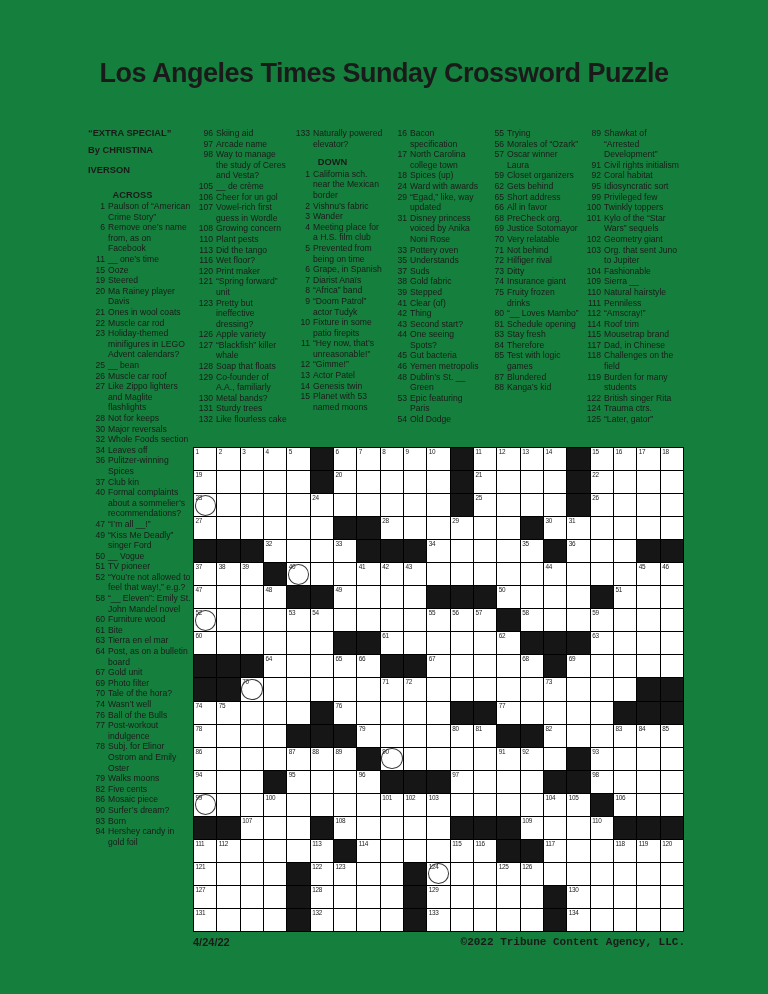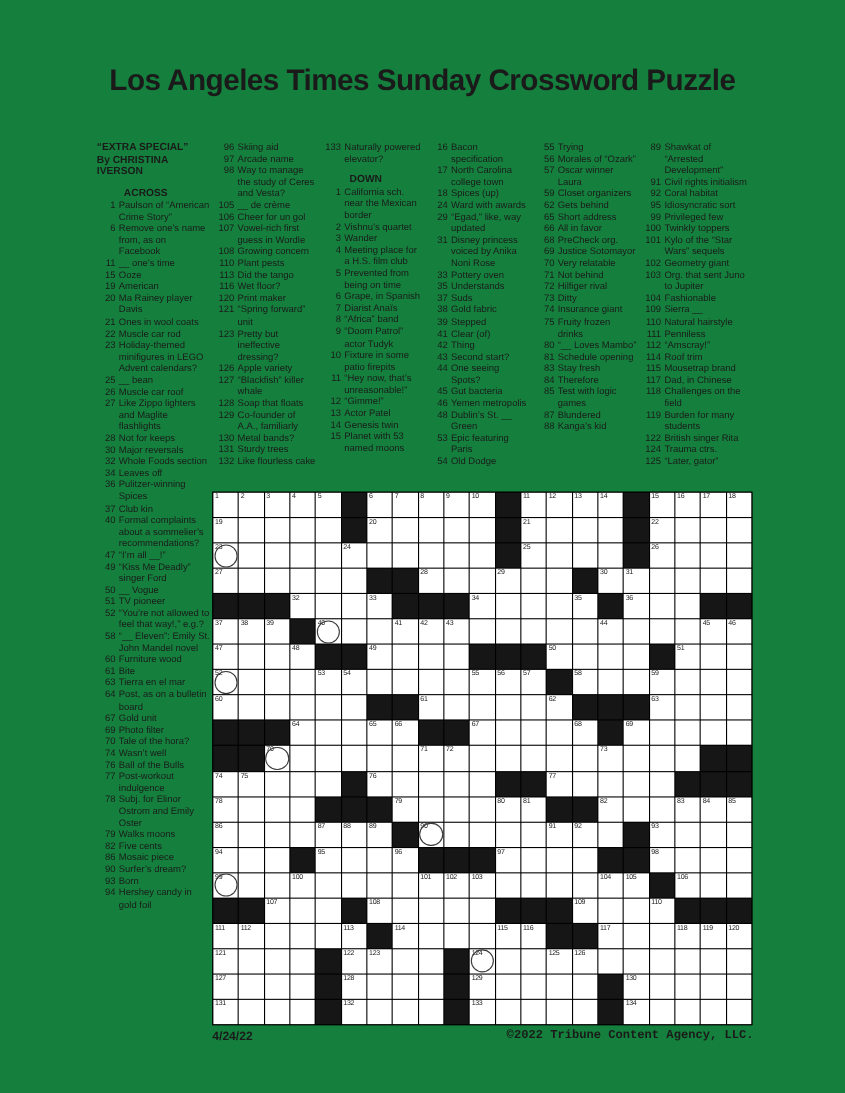--- a/index.html
+++ b/index.html
@@ -10,21 +10,21 @@
   .sub-title{position:absolute;top:79px;left:0;width:768px;text-align:center;
         font-family:"Liberation Serif",serif;font-size:13px;}
   .clues-col{position:absolute;top:92px;font-size:8.6px;line-height:10.6px;margin-top:36px;}
   .col1{left:88px;width:103px;}
   .col2{left:196px;width:93px;}
   .col3{left:293px;width:93px;}
   .col4{left:390px;width:93px;}
   .col5{left:487px;width:93px;}
   .col6{left:584px;width:100px;}
   .pz-title{font-weight:bold;font-size:9.3px;line-height:11.5px;}
-  .pz-author{font-weight:bold;font-size:9.3px;line-height:10px;}
+  .pz-author{font-weight:bold;font-size:9.3px;line-height:20px;}
   .list-header{font-weight:bold;font-size:9.3px;text-align:center;margin:8px 14px 1px 0;}
   .col1 .list-header{margin-top:10px;}
   .clue{display:flex;}
   .clue .cn{flex:none;width:17px;text-align:right;padding-right:3px;}
   .clue .ct{flex:1;}
   .grid{position:absolute;left:193px;top:447px;width:489px;height:483px;
         background:#000;border:1.5px solid #000;display:grid;gap:1px;
         grid-template-columns:repeat(21,1fr);grid-template-rows:repeat(21,1fr);}
   .cell{position:relative;background:#fff;}
   .cell.black{background:#161616;}
@@ -58,21 +58,21 @@
         <div class="clue">
           <span class="cn">11</span>
           <span class="ct">__ one’s time</span>
         </div>
         <div class="clue">
           <span class="cn">15</span>
           <span class="ct">Ooze</span>
         </div>
         <div class="clue">
           <span class="cn">19</span>
-          <span class="ct">American</span>
+          <span class="ct">Steered</span>
         </div>
         <div class="clue">
           <span class="cn">20</span>
           <span class="ct">Ma Rainey player Davis</span>
         </div>
         <div class="clue">
           <span class="cn">21</span>
           <span class="ct">Ones in wool coats</span>
         </div>
         <div class="clue">
@@ -304,21 +304,21 @@
         <span class="cn">133</span>
         <span class="ct">Naturally powered elevator?</span>
       </div>
       <div class="list-header">DOWN</div>
       <div class="clue">
         <span class="cn">1</span>
         <span class="ct">California sch. near the Mexican border</span>
       </div>
       <div class="clue">
         <span class="cn">2</span>
-        <span class="ct">Vishnu’s quartet</span>
+        <span class="ct">Vishnu’s fabric</span>
       </div>
       <div class="clue">
         <span class="cn">3</span>
         <span class="ct">Wander</span>
       </div>
       <div class="clue">
         <span class="cn">4</span>
         <span class="ct">Meeting place for a H.S. film club</span>
       </div>
       <div class="clue">

